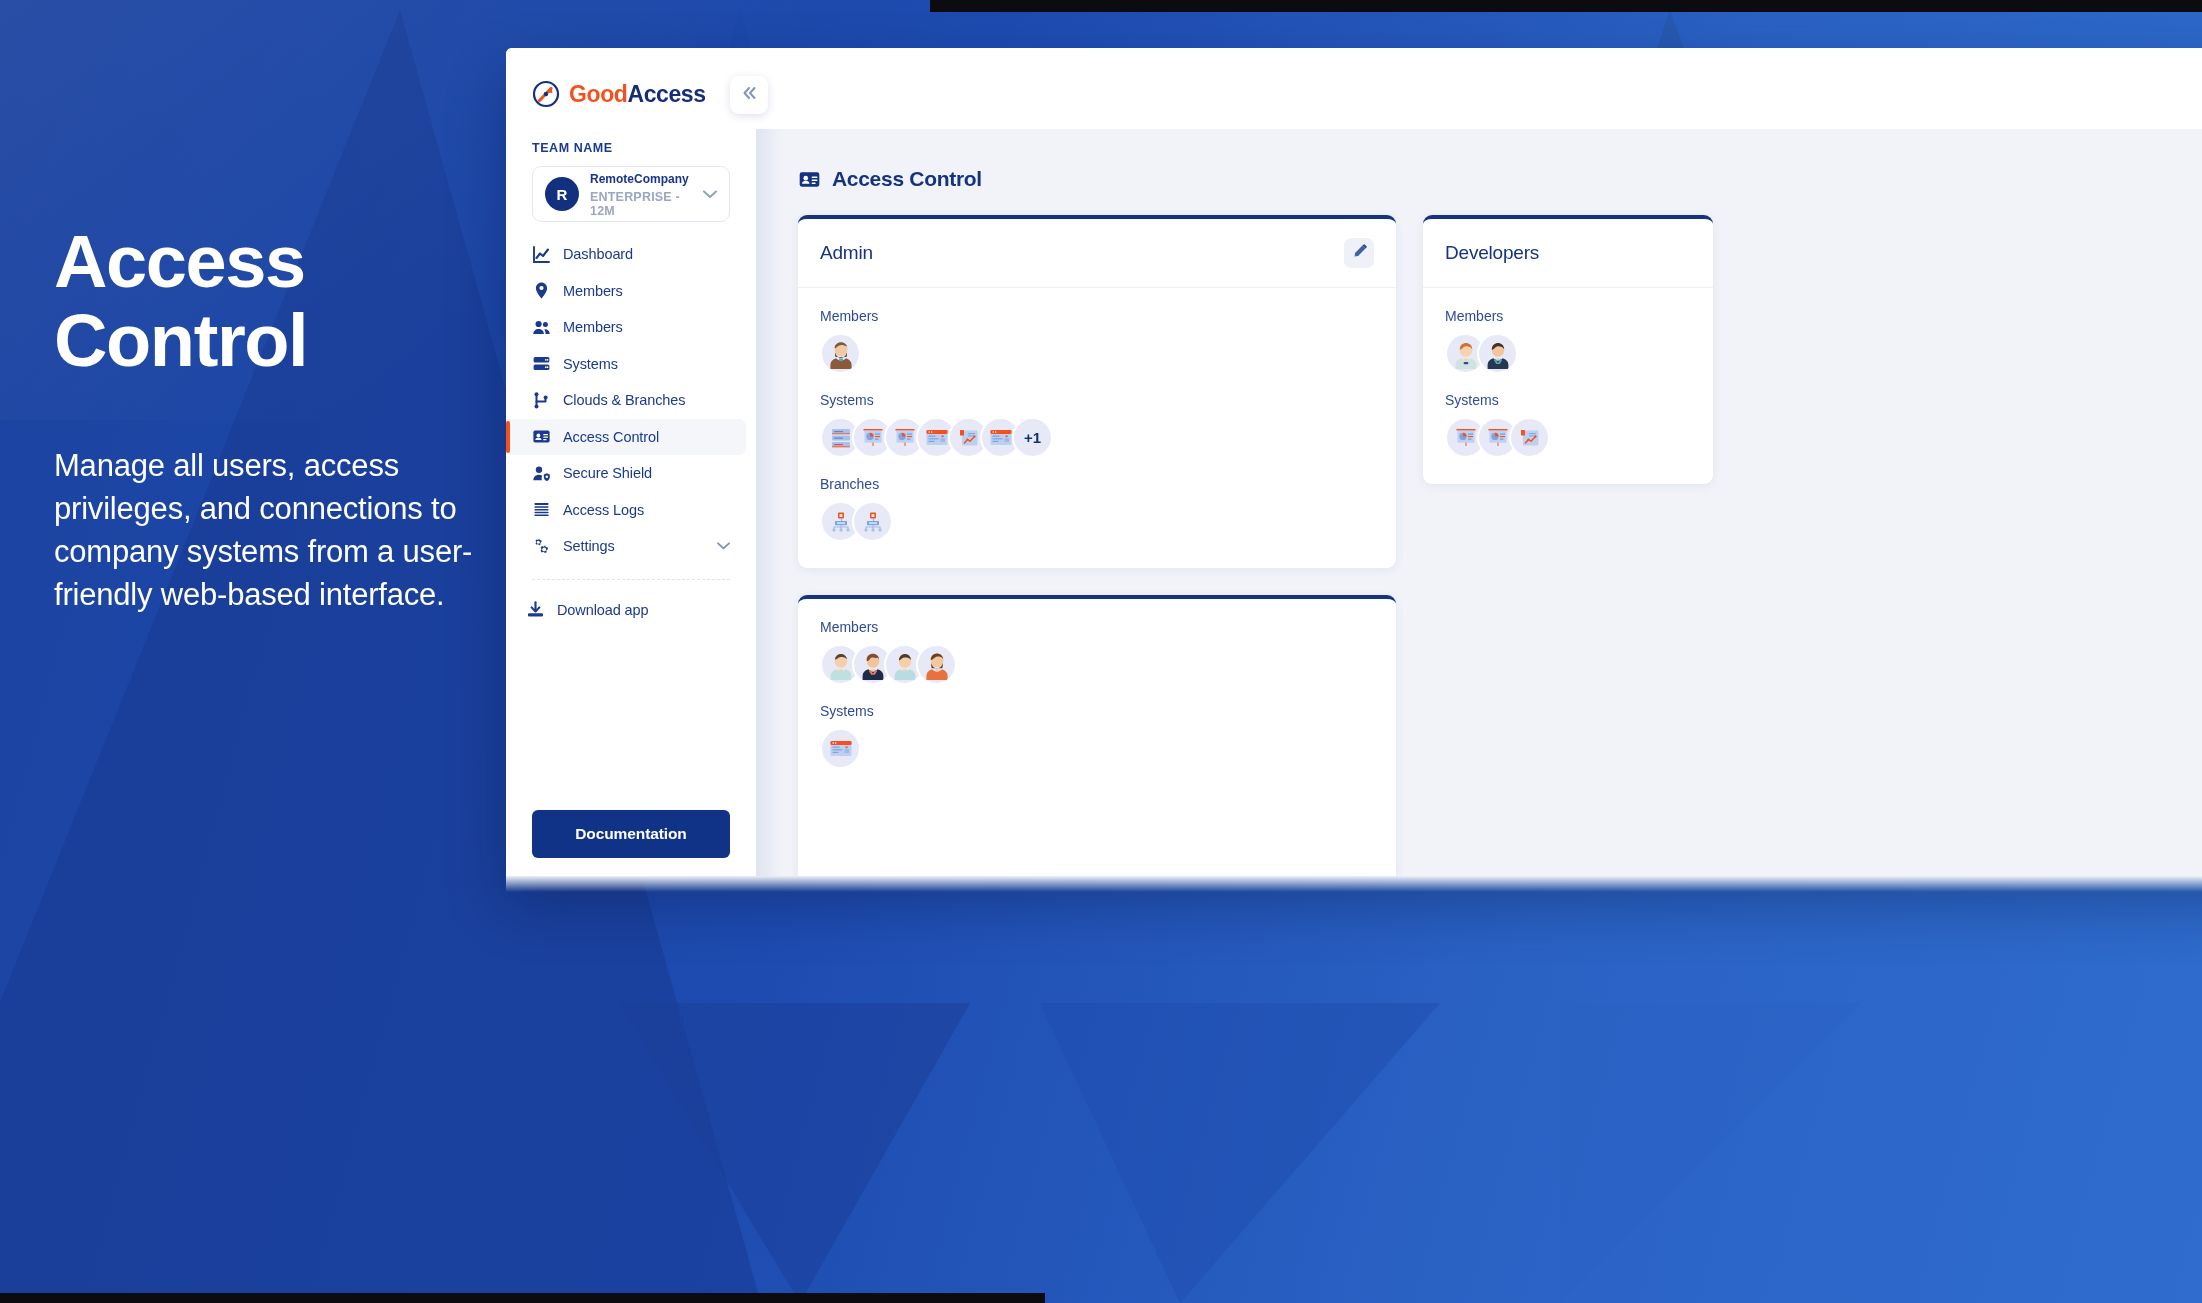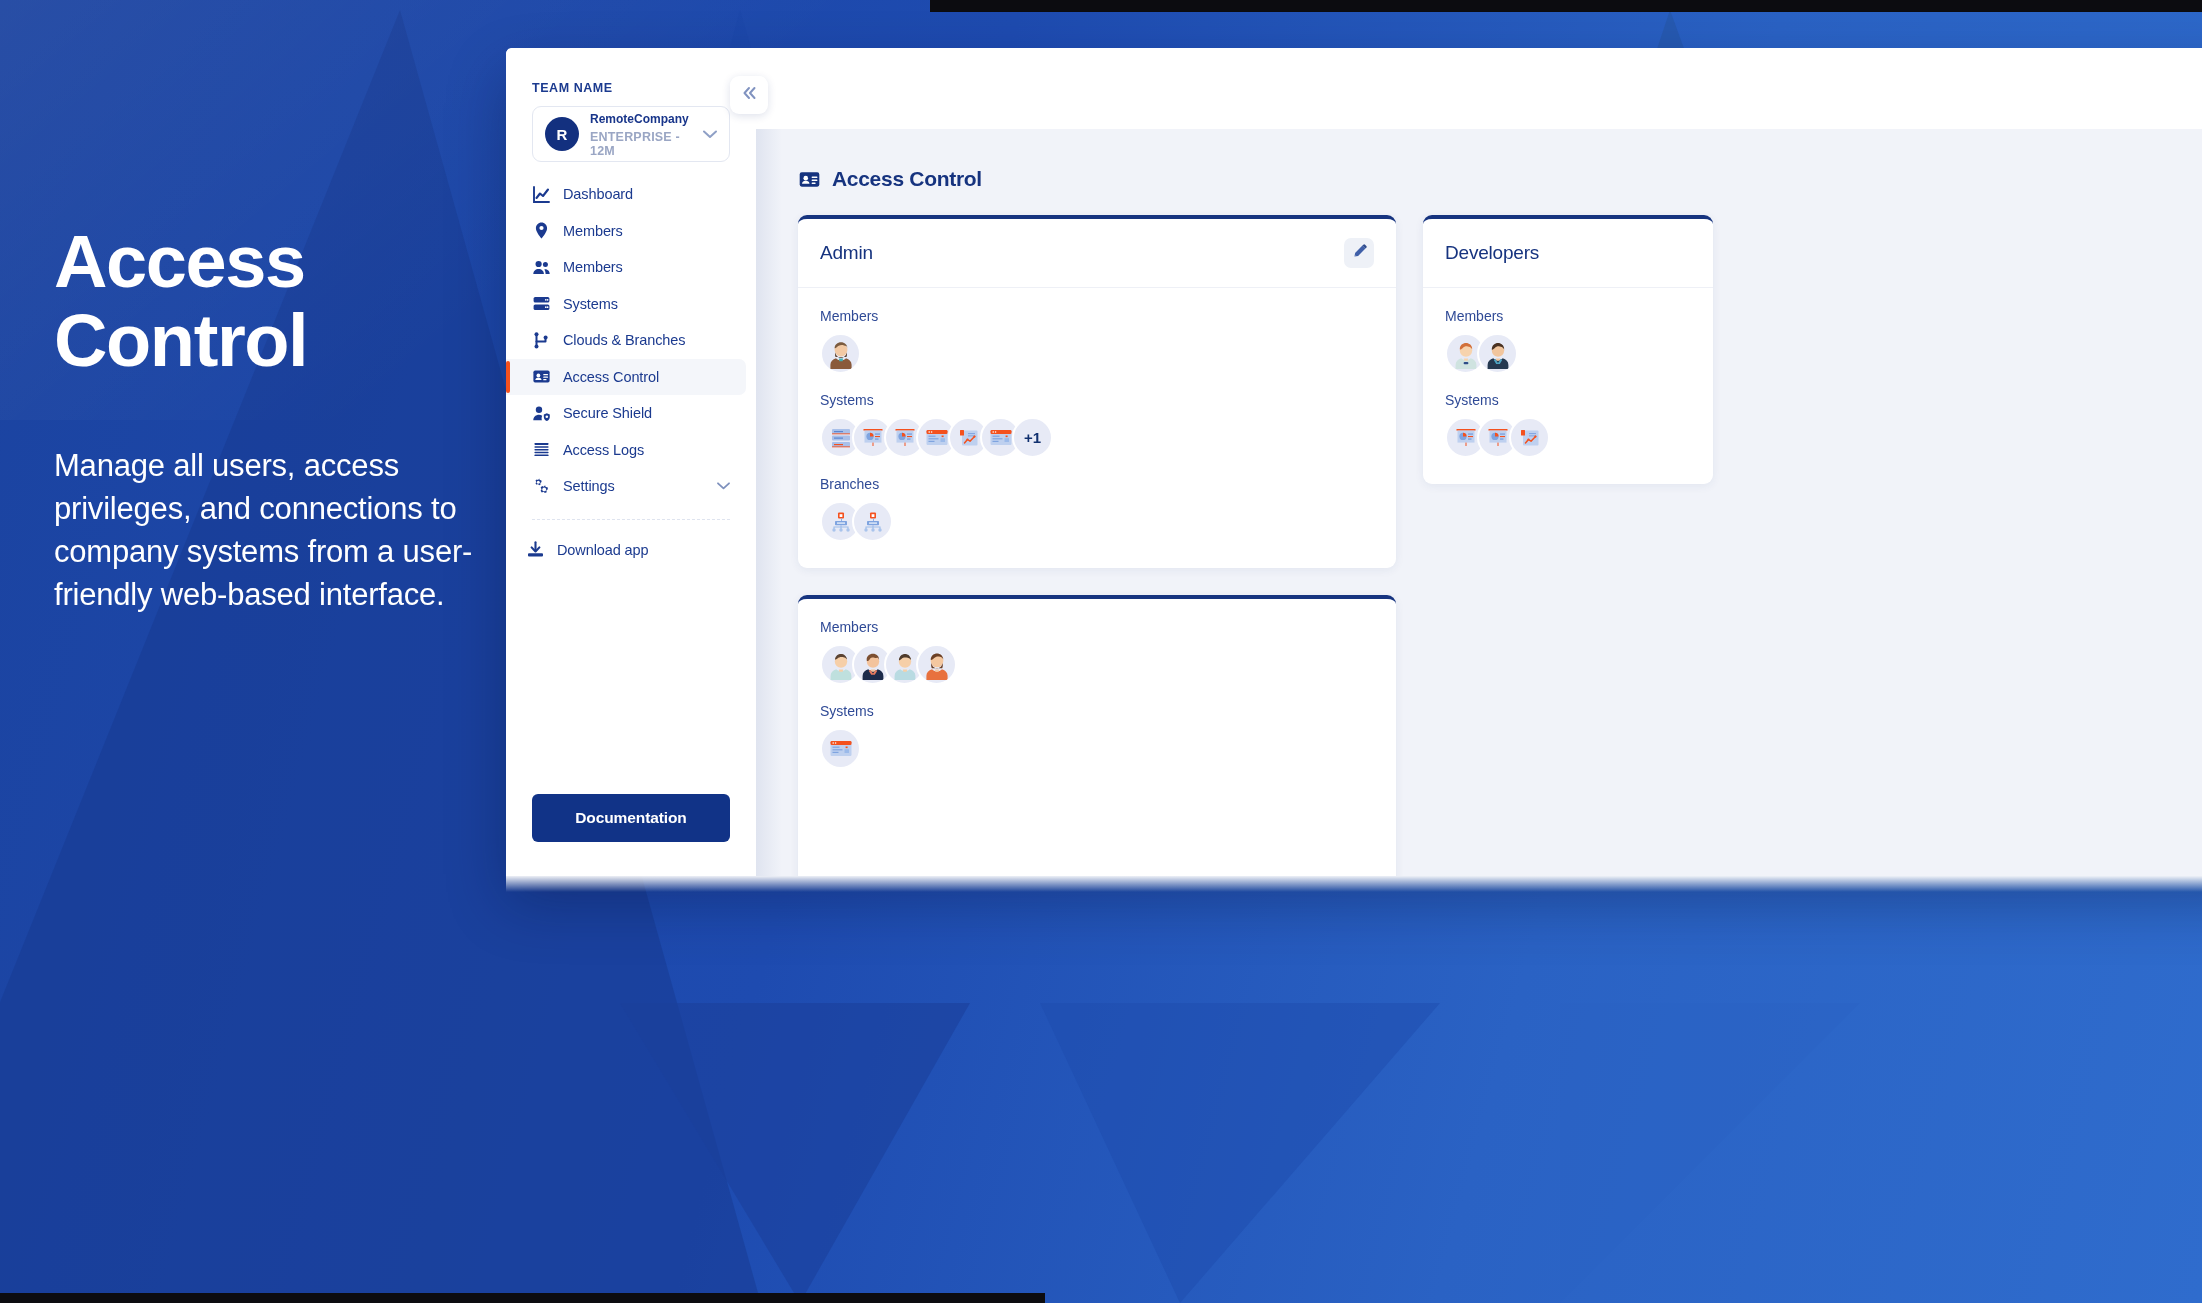--- a/index.html
+++ b/index.html
@@ -149,21 +149,21 @@
     content: ""; position: absolute; left: 0; top: 2px; bottom: 2px;
     width: 4px; background: #f4511e; border-radius: 2px;
   }
   .nav-item.has-caret .caret { margin-left: auto; margin-right: 26px; color: #7e91bd; font-size: 12px; }
 
   .nav-divider {
     margin: 14px 26px 0 26px; border-top: 1px dashed #dfe4ef;
   }
   .download-row { margin-top: 12px; padding-left: 20px; }
 
-  .doc-btn-wrap { margin-top: auto; padding: 0 26px 34px 26px; }
+  .doc-btn-wrap { margin-top: auto; padding: 0 26px 18px 26px; }
   .doc-btn {
     width: 100%; height: 48px; border: none; cursor: pointer;
     background: #113387; color: #fff; border-radius: 6px;
     font-family: inherit; font-size: 15.5px; font-weight: 700; letter-spacing: -.1px;
   }
 
   
   .right-pane { flex: 1; display: flex; flex-direction: column; min-width: 0; position: relative; }
   .topbar { height: 81px; background: #fff; flex: 0 0 81px; }
   .collapse-btn {
@@ -248,20 +248,33 @@
 <div class="hero">
   <div class="hero-title">Access
 Control</div>
   <div class="hero-sub">Manage all users, access privileges, and connections to company systems from a user-friendly web-based interface.</div>
 </div>
 
 <div class="app">
 
   <aside class="sidebar">
 
+    <div class="logo-row">
+      <span class="logo-mark">
+        <svg viewBox="0 0 28 28" width="28" height="28">
+          <circle cx="14" cy="14" r="12" fill="none" stroke="#13307f" stroke-width="2.2"></circle>
+          <path d="M7.5 20.5 L19 8.5" stroke="#f4511e" stroke-width="3.2" stroke-linecap="round"></path>
+          <path d="M19.6 7.6 L20.4 13 L14.8 12.4 Z" fill="#f4511e"></path>
+          <circle cx="14" cy="14" r="2.2" fill="#13307f"></circle>
+        </svg>
+      </span>
+      <span class="logo-text">
+        <span class="logo-good">Good</span><span class="logo-access">Access</span>
+      </span>
+    </div>
 
     <div class="team-label">TEAM NAME</div>
 
     <div class="team-box">
       <div class="team-avatar">R</div>
       <div class="team-meta">
         <div class="team-name">RemoteCompany</div>
         <div class="team-plan">ENTERPRISE - 12M</div>
       </div>
       <span class="chev">

